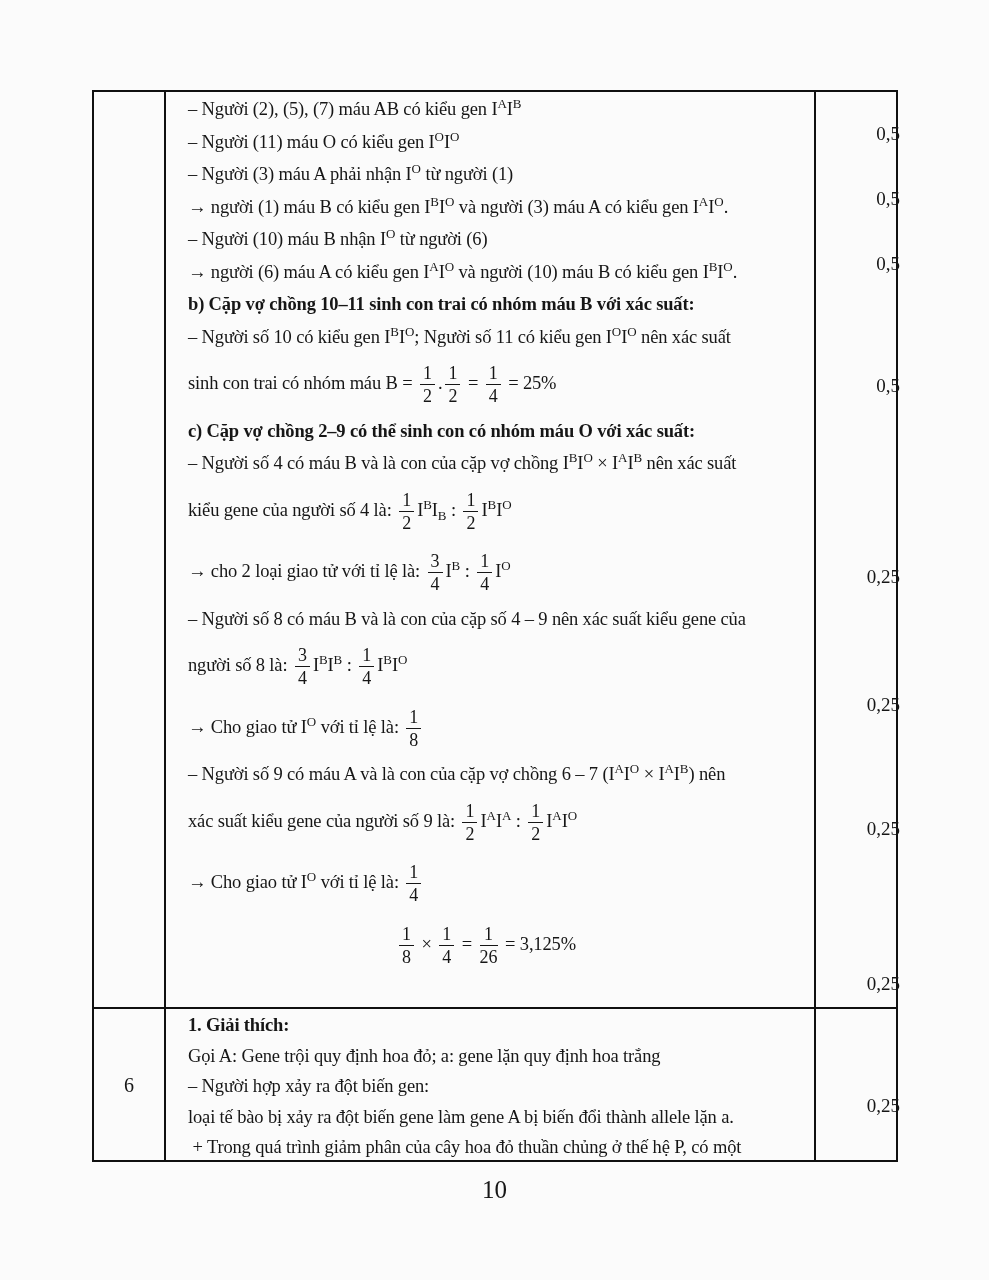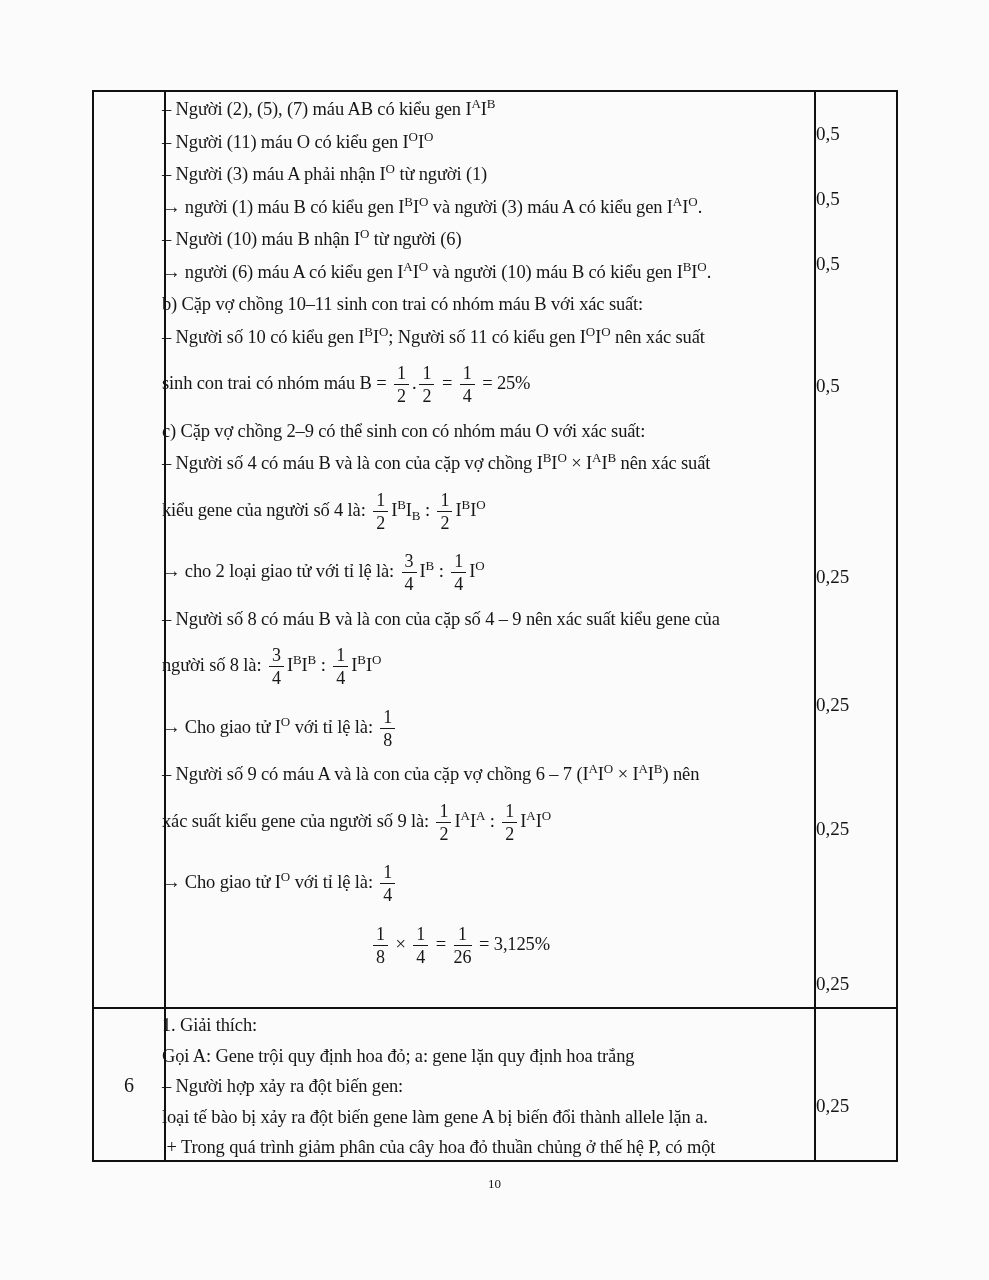--- a/index.html
+++ b/index.html
@@ -20,31 +20,31 @@
   .v2{left:720px;}
   .hline{position:absolute;left:0;right:0;height:2px;background:#101010;top:915px;}
 
   .qcell{
     position:absolute;left:0;top:917px;width:70px;height:153px;
     display:flex;align-items:center;justify-content:center;
     font-size:20px;
   }
 
   .content{
-    position:absolute;left:60px;width:646px;
+    position:absolute;left:86px;width:646px;
     padding:1px 2px 0 8px;box-sizing:border-box;
     font-size:18.5px;letter-spacing:-0.15px;
     white-space:nowrap;
   }
   .r1{top:0;height:915px;}
   .r2{top:917px;height:149px;}
 
   .tl{height:32.5px;line-height:32.5px;}
   .r2 .tl{height:30.5px;line-height:30.5px;}
-  .bold{font-weight:400;}
+  .bold{font-weight:700;}
   .fl{height:61.5px;line-height:61.5px;}
   .fc{text-align:center;padding-right:40px;}
 
   sup,sub{
     font-size:13px;line-height:0;letter-spacing:0;
     position:relative;vertical-align:baseline;
   }
   sup{top:-7px;}
   sub{top:4px;}
 
@@ -52,26 +52,26 @@
     display:inline-block;vertical-align:middle;
     text-align:center;line-height:1.12;margin:0 3px;
     font-size:18px;letter-spacing:0;
   }
   .frac .fn{display:block;border-bottom:1.8px solid #161616;padding:0 3px 1px;}
   .frac .fd{display:block;padding-top:1px;}
 
   .ptlayer{position:absolute;left:722px;top:0;width:84px;height:100%;}
   .pt{
     position:absolute;left:0;width:84px;height:24px;line-height:24px;
-    text-align:left;font-size:19px;
+    text-align:right;font-size:19px;
   }
 
   .pageno{
     position:absolute;left:0;right:0;top:1176px;
-    text-align:center;font-size:13px;
+    text-align:center;font-size:25px;
   }
 </style>
 </head>
 <body>
 
 <div class="page">
   <div class="sheet">
     <div class="vline v1"></div>
     <div class="vline v2"></div>
     <div class="hline"></div>

